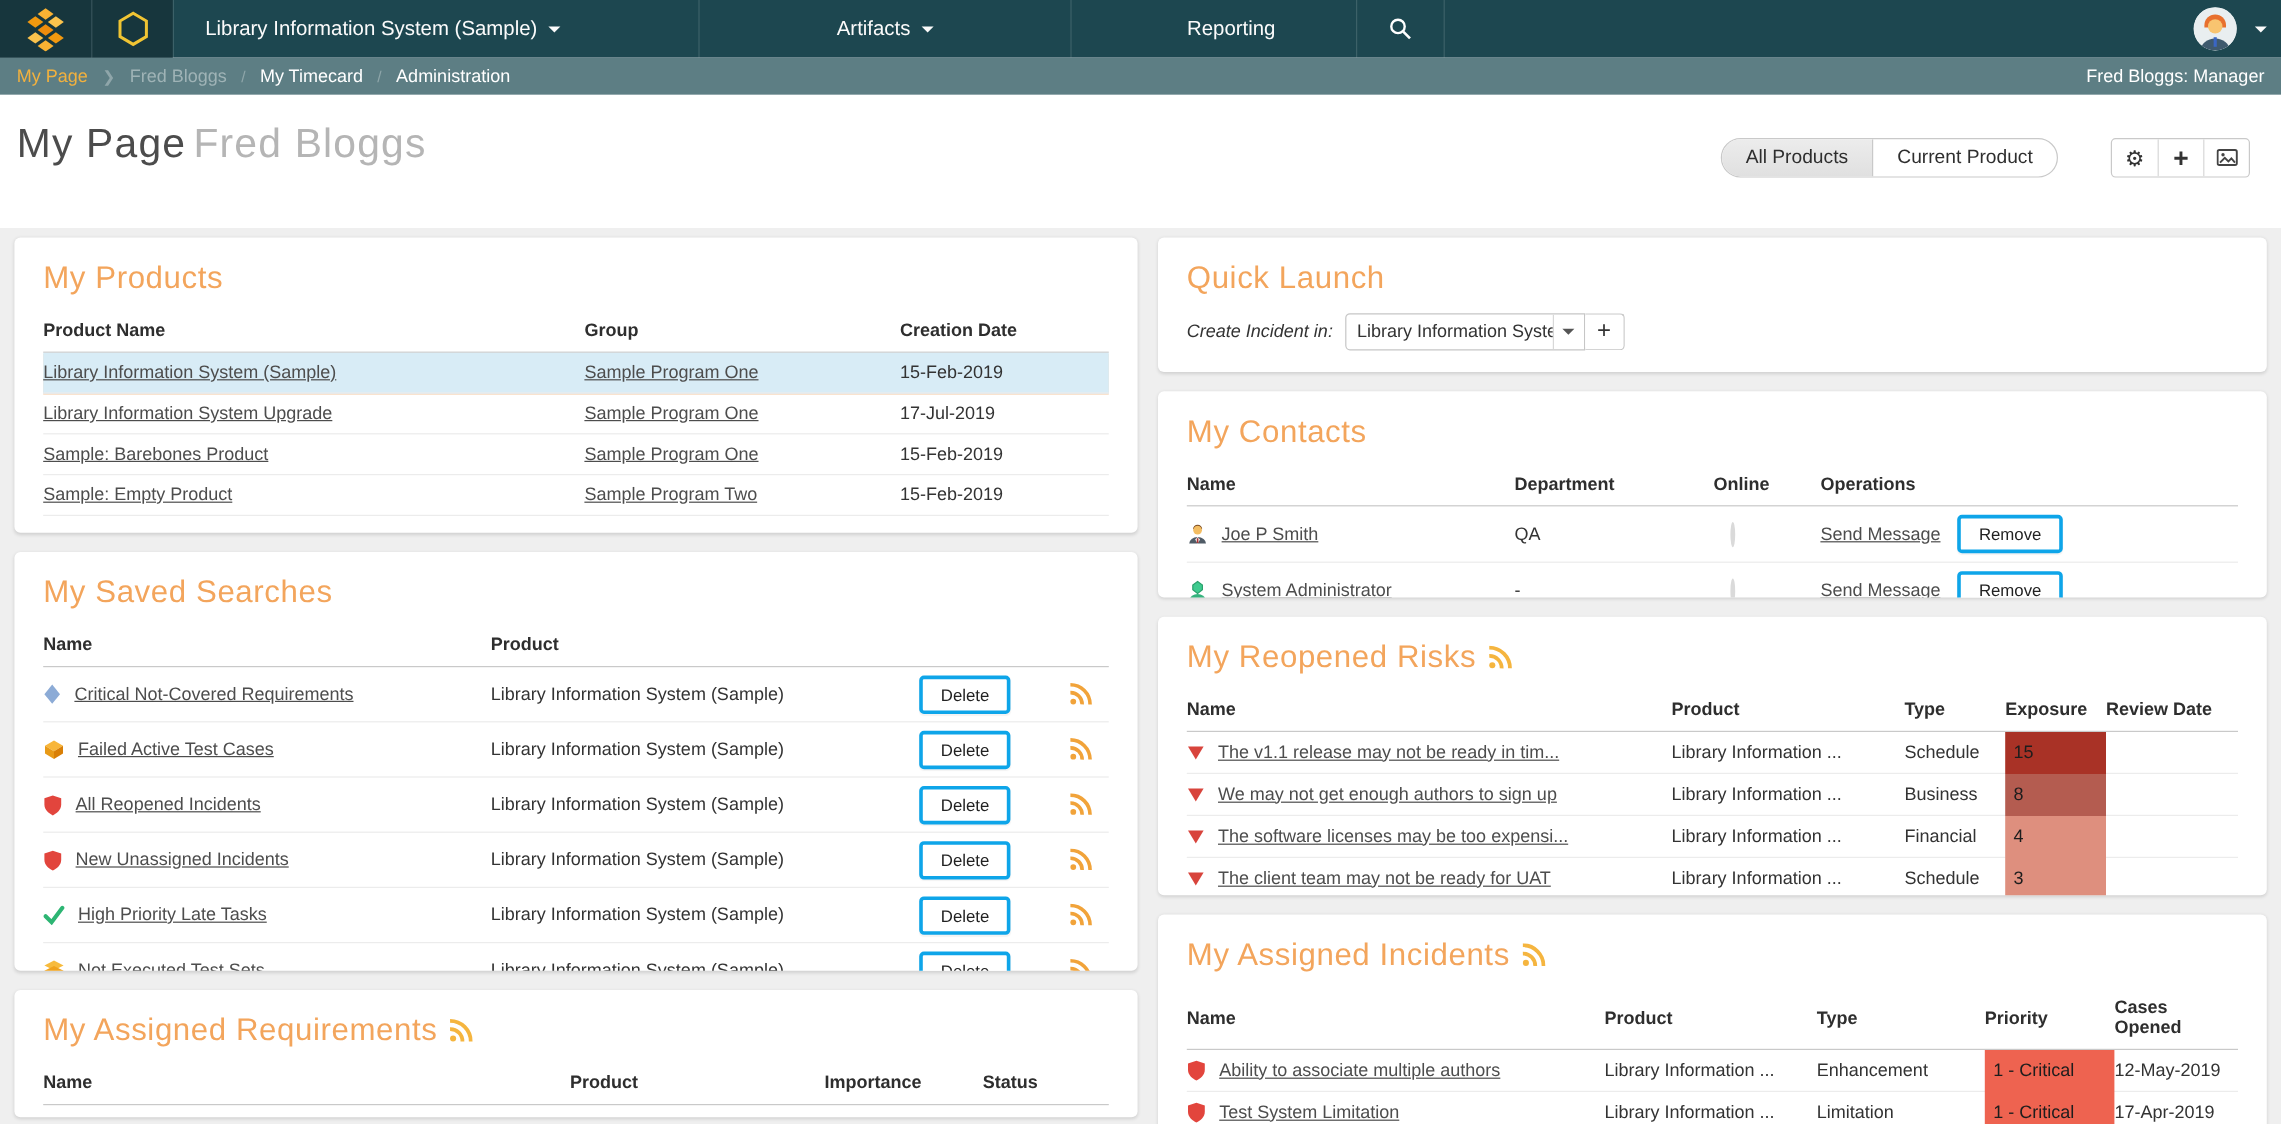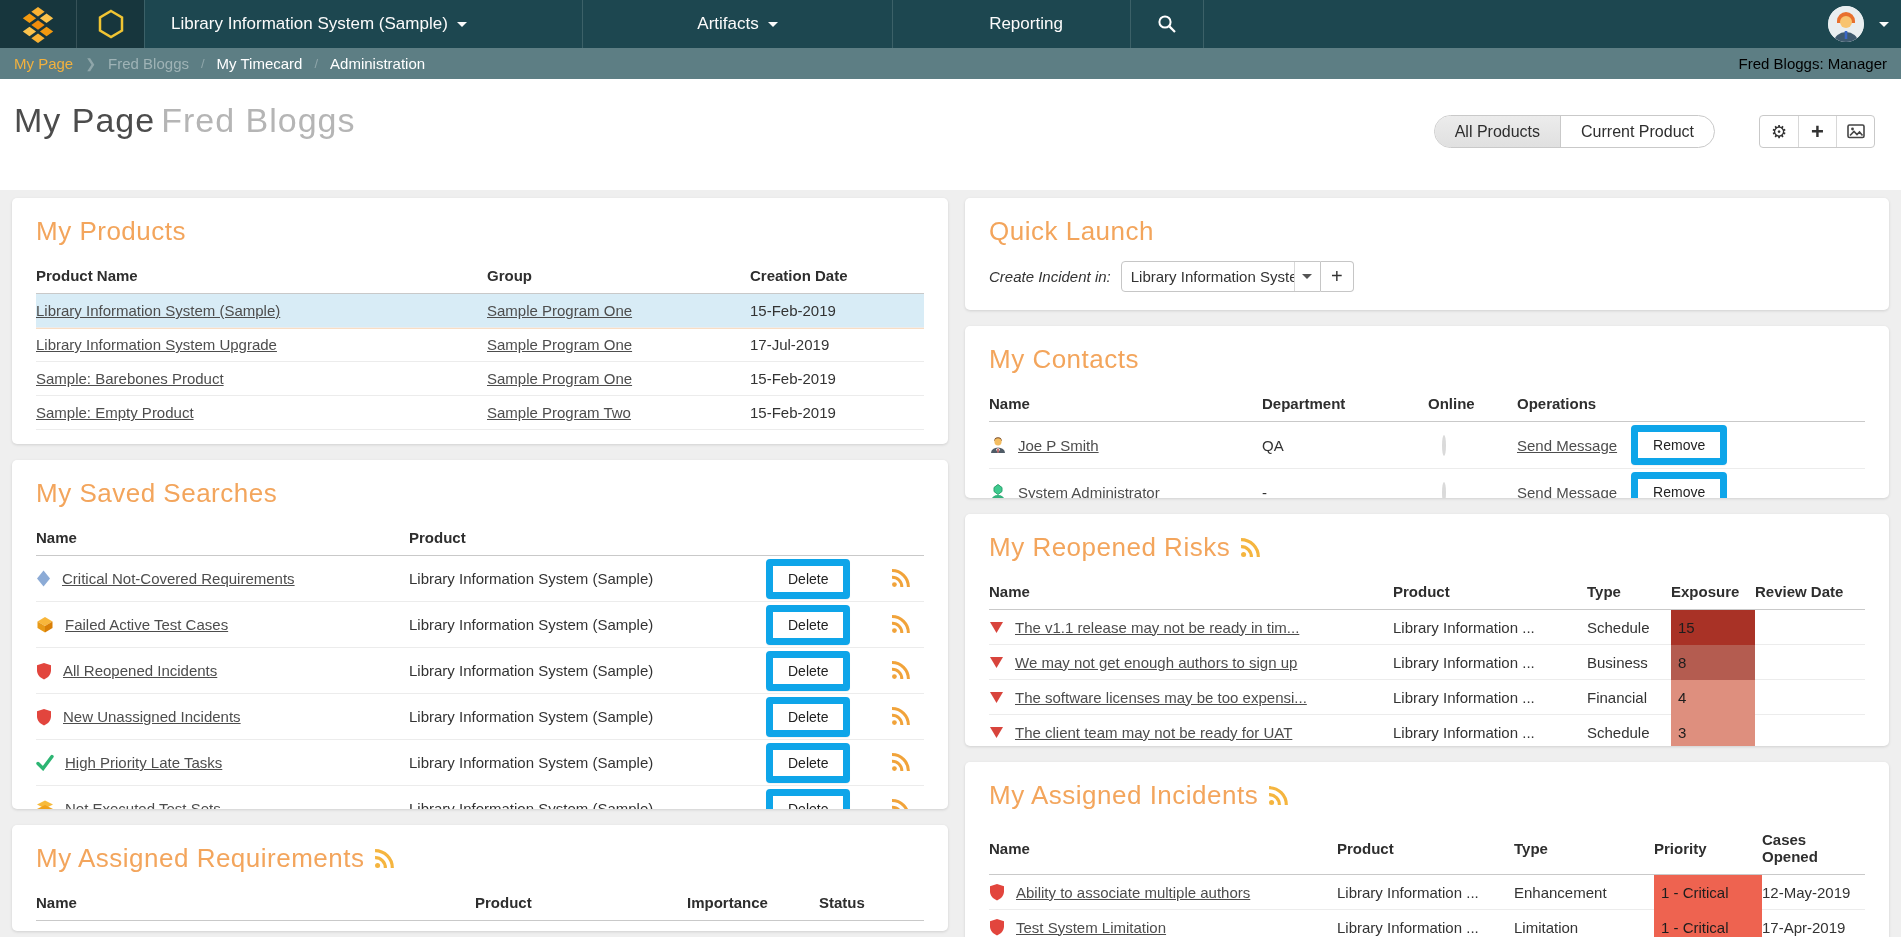--- a/index.html
+++ b/index.html
@@ -19,21 +19,21 @@
   .caret-down { width:0; height:0; border:5px solid transparent; border-top-color:#fbfbfb; margin-left:9px; margin-top:6px; }
   .nav-right { margin-left:auto; display:flex; align-items:center; padding-right:12px; gap:6px; }
   .avatar-circle { width:36px; height:36px; border-radius:50%; overflow:hidden; background:#e9eef0; display:inline-flex; cursor:pointer; }
 
   
   .crumbbar { height:31px; background:#5d7e84; display:flex; align-items:center; padding:0 14px; font-size:15px; color:#fff; }
   .crumb { cursor:pointer; }
   .crumb.current { color:#f2b13e; }
   .crumb.muted { color:#9fb3b6; }
   .crumb-sep { color:#8fa6aa; margin:0 12px; font-size:13px; }
-  .crumb-user { margin-left:auto; color:#000000; }
+  .crumb-user { margin-left:auto; color:#ffffff; }
 
   
   .pagehead { background:#fff; height:111px; padding:22px 14px 0; display:flex; align-items:flex-start; }
   .pagetitle { font-size:34px; font-weight:300; letter-spacing:1px; color:#4c4c4c; }
   .pagetitle .sub { color:#b5b5b5; margin-left:6px; }
   .head-controls { margin-left:auto; display:flex; gap:44px; margin-top:14px; margin-right:12px; }
   .toggle { display:flex; border:1px solid #c9c9c9; border-radius:17px; overflow:hidden; height:33px; font-size:16px; background:#fff; color:#2e2e2e; }
   .toggle .seg { padding:0 20px; display:flex; align-items:center; cursor:pointer; }
   .toggle .seg.selected { background:linear-gradient(#ececec,#e0e0e0); border-right:1px solid #c9c9c9; }
   .btngroup { display:flex; border:1px solid #c9c9c9; border-radius:4px; overflow:hidden; height:33px; background:#fff; }
@@ -59,21 +59,21 @@
   .g-saved.trow { min-height:46px; }
   .g-req { grid-template-columns:439px 212px 132px 1fr; }
   .g-contacts { grid-template-columns:273px 166px 89px 1fr; }
   .g-contacts.trow { min-height:47px; }
   .g-risks { grid-template-columns:404px 194px 84px 84px 1fr; }
   .g-risks.trow { min-height:35px; }
   .g-incidents { grid-template-columns:348px 177px 140px 108px 1fr; }
   .g-incidents.trow { min-height:35px; }
   .cellfill { align-self:stretch; display:flex; align-items:center; padding-left:7px; margin-bottom:-1px; color:#1d1d1d; }
 
-  .btn { display:inline-flex; align-items:center; justify-content:center; padding:5px 15px; border:7px solid #0ea5e9; border-radius:4px; background:#fff; font-size:14px; color:#222; cursor:pointer; box-shadow:0 1px 1px rgba(0,0,0,.05); }
+  .btn { display:inline-flex; align-items:center; justify-content:center; padding:5px 15px; border:3px solid #0ea5e9; border-radius:4px; background:#fff; font-size:14px; color:#222; cursor:pointer; box-shadow:0 1px 1px rgba(0,0,0,.05); }
   .rss-cell { display:flex; justify-content:center; }
   .ops { display:flex; align-items:center; gap:14px; }
   .online-dot { width:14px; height:14px; border:2px solid #dadada; border-radius:50%; margin-left:14px; }
 
   
   .ql-row { display:flex; align-items:center; font-size:15px; color:#333; margin:4px 0 10px; }
   .ql-label { margin-right:10px;font-style:italic; }
   .select { display:flex; height:31px; border:1px solid #c6c6c6; border-radius:4px 0 0 4px; background:#fff; cursor:pointer; overflow:hidden; }
   .select .val { width:172px; display:flex; align-items:center; padding-left:9px; white-space:nowrap; overflow:hidden; font-size:15px; color:#333; }
   .select .chev { width:26px; border-left:1px solid #d8d8d8; display:flex; align-items:center; justify-content:center; }

